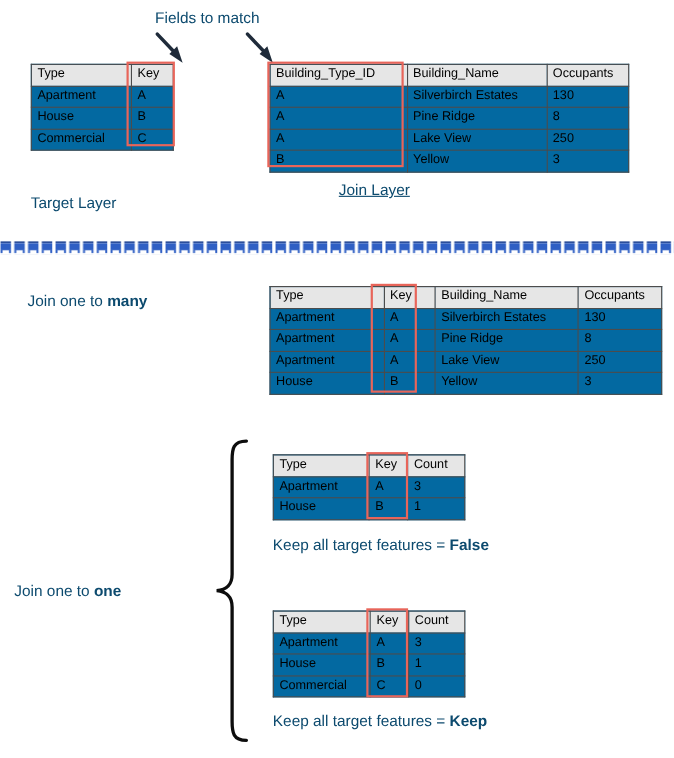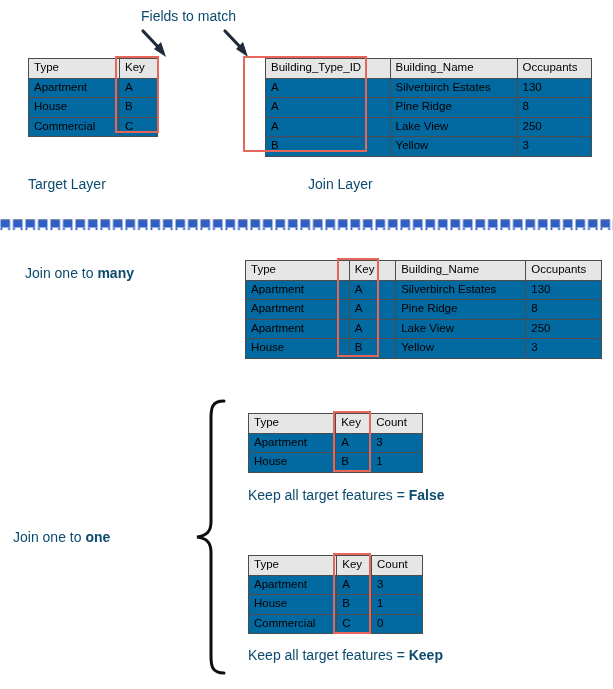--- a/index.html
+++ b/index.html
@@ -98,21 +98,21 @@
       <td>B</td>
     </tr>
     <tr>
       <td>Commercial</td>
       <td>C</td>
     </tr>
   </tbody>
 </table>
 <div class="redbox" style="left:115px; top:56px; width:44px; height:77px;"></div>
 
-<table class="tbl" style="left:245px; top:58px; width:327px;margin-left:20px;">
+<table class="tbl" style="left:245px; top:58px; width:327px;">
   <thead>
     <tr>
       <th style="width:118px;">Building_Type_ID</th>
       <th style="width:120px;">Building_Name</th>
       <th style="width:65px;">Occupants</th>
     </tr>
   </thead>
   <tbody>
     <tr>
       <td>A</td>
@@ -132,21 +132,21 @@
     <tr>
       <td>B</td>
       <td>Yellow</td>
       <td>3</td>
     </tr>
   </tbody>
 </table>
 <div class="redbox" style="left:243px; top:56px; width:124px; height:96px;"></div>
 
 <div class="lbl lbl-lg" style="left:28px; top:176px;">Target Layer</div>
-<div class="lbl lbl-lg" style="left:308px; top:176px;">Join Layer</div>
+<div class="lbl lbl-lg" style="left:308px; top:164px;text-decoration:underline;">Join Layer</div>
 
 <svg class="divider" style="top:219px;" width="613" height="12" viewBox="0 0 613 12" preserveAspectRatio="none">
   <defs>
     <pattern id="dashpat" x="0" y="0" width="12.5" height="12" patternUnits="userSpaceOnUse">
       <rect x="0.5" y="2" width="9.5" height="6.5" fill="#2f5fc4"></rect>
       <rect x="0.5" y="8.5" width="1.8" height="2.6" fill="#2f5fc4"></rect>
       <rect x="8.2" y="8.5" width="1.8" height="2.6" fill="#2f5fc4"></rect>
       <rect x="0.5" y="0.4" width="9.5" height="1.4" fill="#1a3f8f"></rect>
     </pattern>
   </defs>

